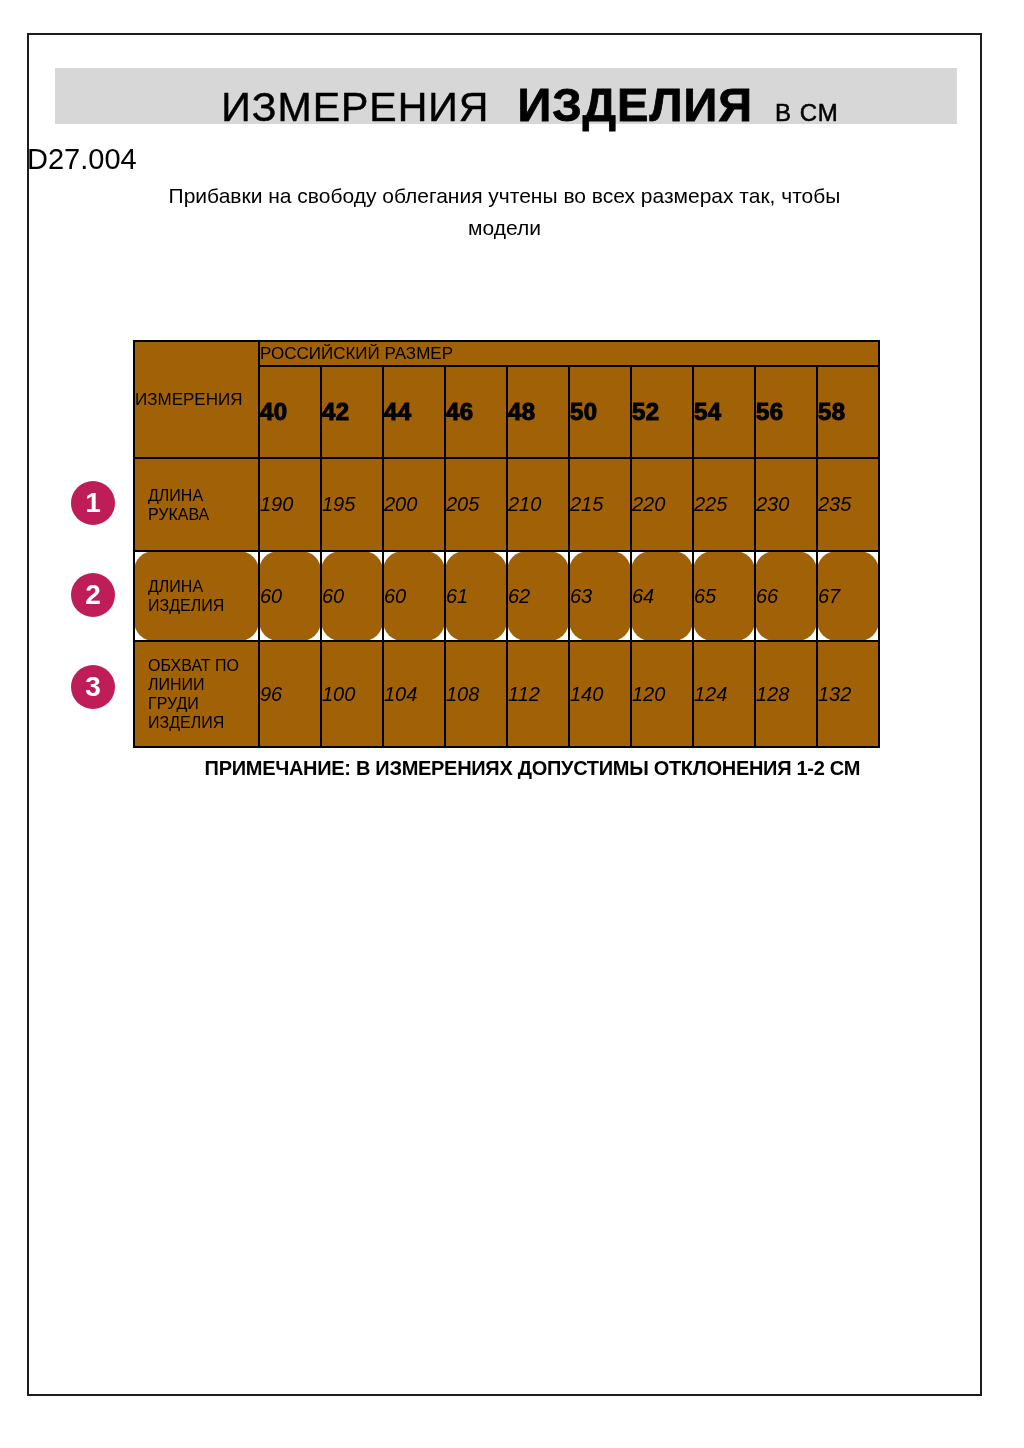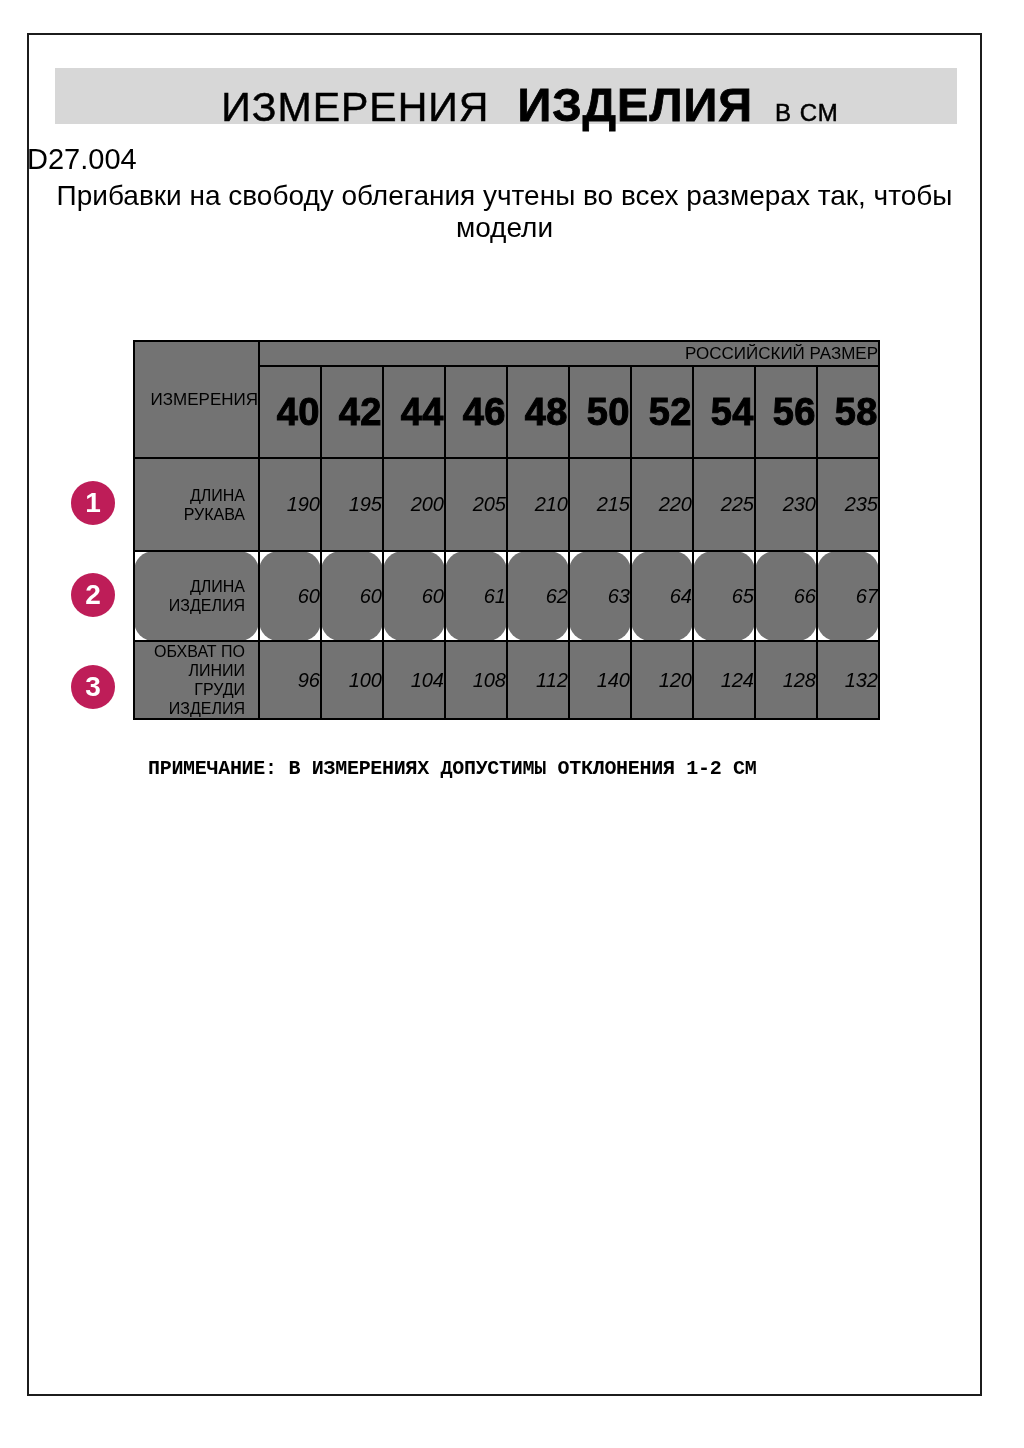--- a/index.html
+++ b/index.html
@@ -57,55 +57,55 @@
     width: 955px;
     text-align: left;
     font-size: 29px;
     font-weight: 400;
   }
   .description {
     position: absolute;
     left: 27px; top: 180px;
     width: 955px;
     text-align: center;
-    font-size: 28px;
+    font-size: 21px;
     line-height: 32px;
     font-weight: 400;
   }
   
   table.size-table {
     position: absolute;
     left: 133px; top: 340px;
     border-collapse: collapse;
     table-layout: fixed;
   }
   table.size-table td {
     border: 2px solid #000;
-    text-align: right;
+    text-align: left;
     vertical-align: middle;
-    background: #737373;
+    background: #a16207;
     margin-left: 23px;
   }
   td.corner-cell { width: 125px; font-size: 17px; }
   td.group-cell  { height: 25px; font-size: 17px; }
   tr.sizes-row td { height: 92px; }
   td.size-cell {
     width: 62px;
-    font-size: 38px;
+    font-size: 24px;
     font-weight: 700;
     -webkit-text-stroke: 1px #000;
     letter-spacing: 0.5px;
   }
   tr.data-row-1 td { height: 93px; }
   tr.data-row-2 td { height: 90px; border-radius: 20px; }
   tr.data-row-3 td { height: 68px; }
   td.label-cell {
     font-size: 16px;
     line-height: 19px;
-    padding: 0 13px;
+    padding: 14px 13px;
   }
   td.value-cell { font-size: 20px; font-style: italic; }
   
   .row-marker {
     position: absolute;
     left: 71px;
     width: 44px; height: 44px;
     border-radius: 50%;
     display: flex;
     align-items: center;
@@ -113,27 +113,26 @@
     color: #ffffff;
     font-size: 28px;
     font-weight: 700;
   }
   .row-marker.m1 { top: 481px; }
   .row-marker.m2 { top: 573px; }
   .row-marker.m3 { top: 665px; }
   
   .note {
     position: absolute;
-    left: 148px; top: 757px;
+    left: 115px; top: 757px;
     width: 745px;
-    text-align: left;
+    text-align: right;
     font-size: 20px;
     font-weight: 700;
     letter-spacing: -0.3px;
-    font-family: Liberation Mono, monospace;
   }
 </style>
 </head>
 <body>
 
 <div class="page-frame"></div>
 
 <div class="title-band" style="background: rgb(215, 215, 215);">
   <span class="title-main">ИЗМЕРЕНИЯ</span>
   <span class="title-bold">ИЗДЕЛИЯ</span>

